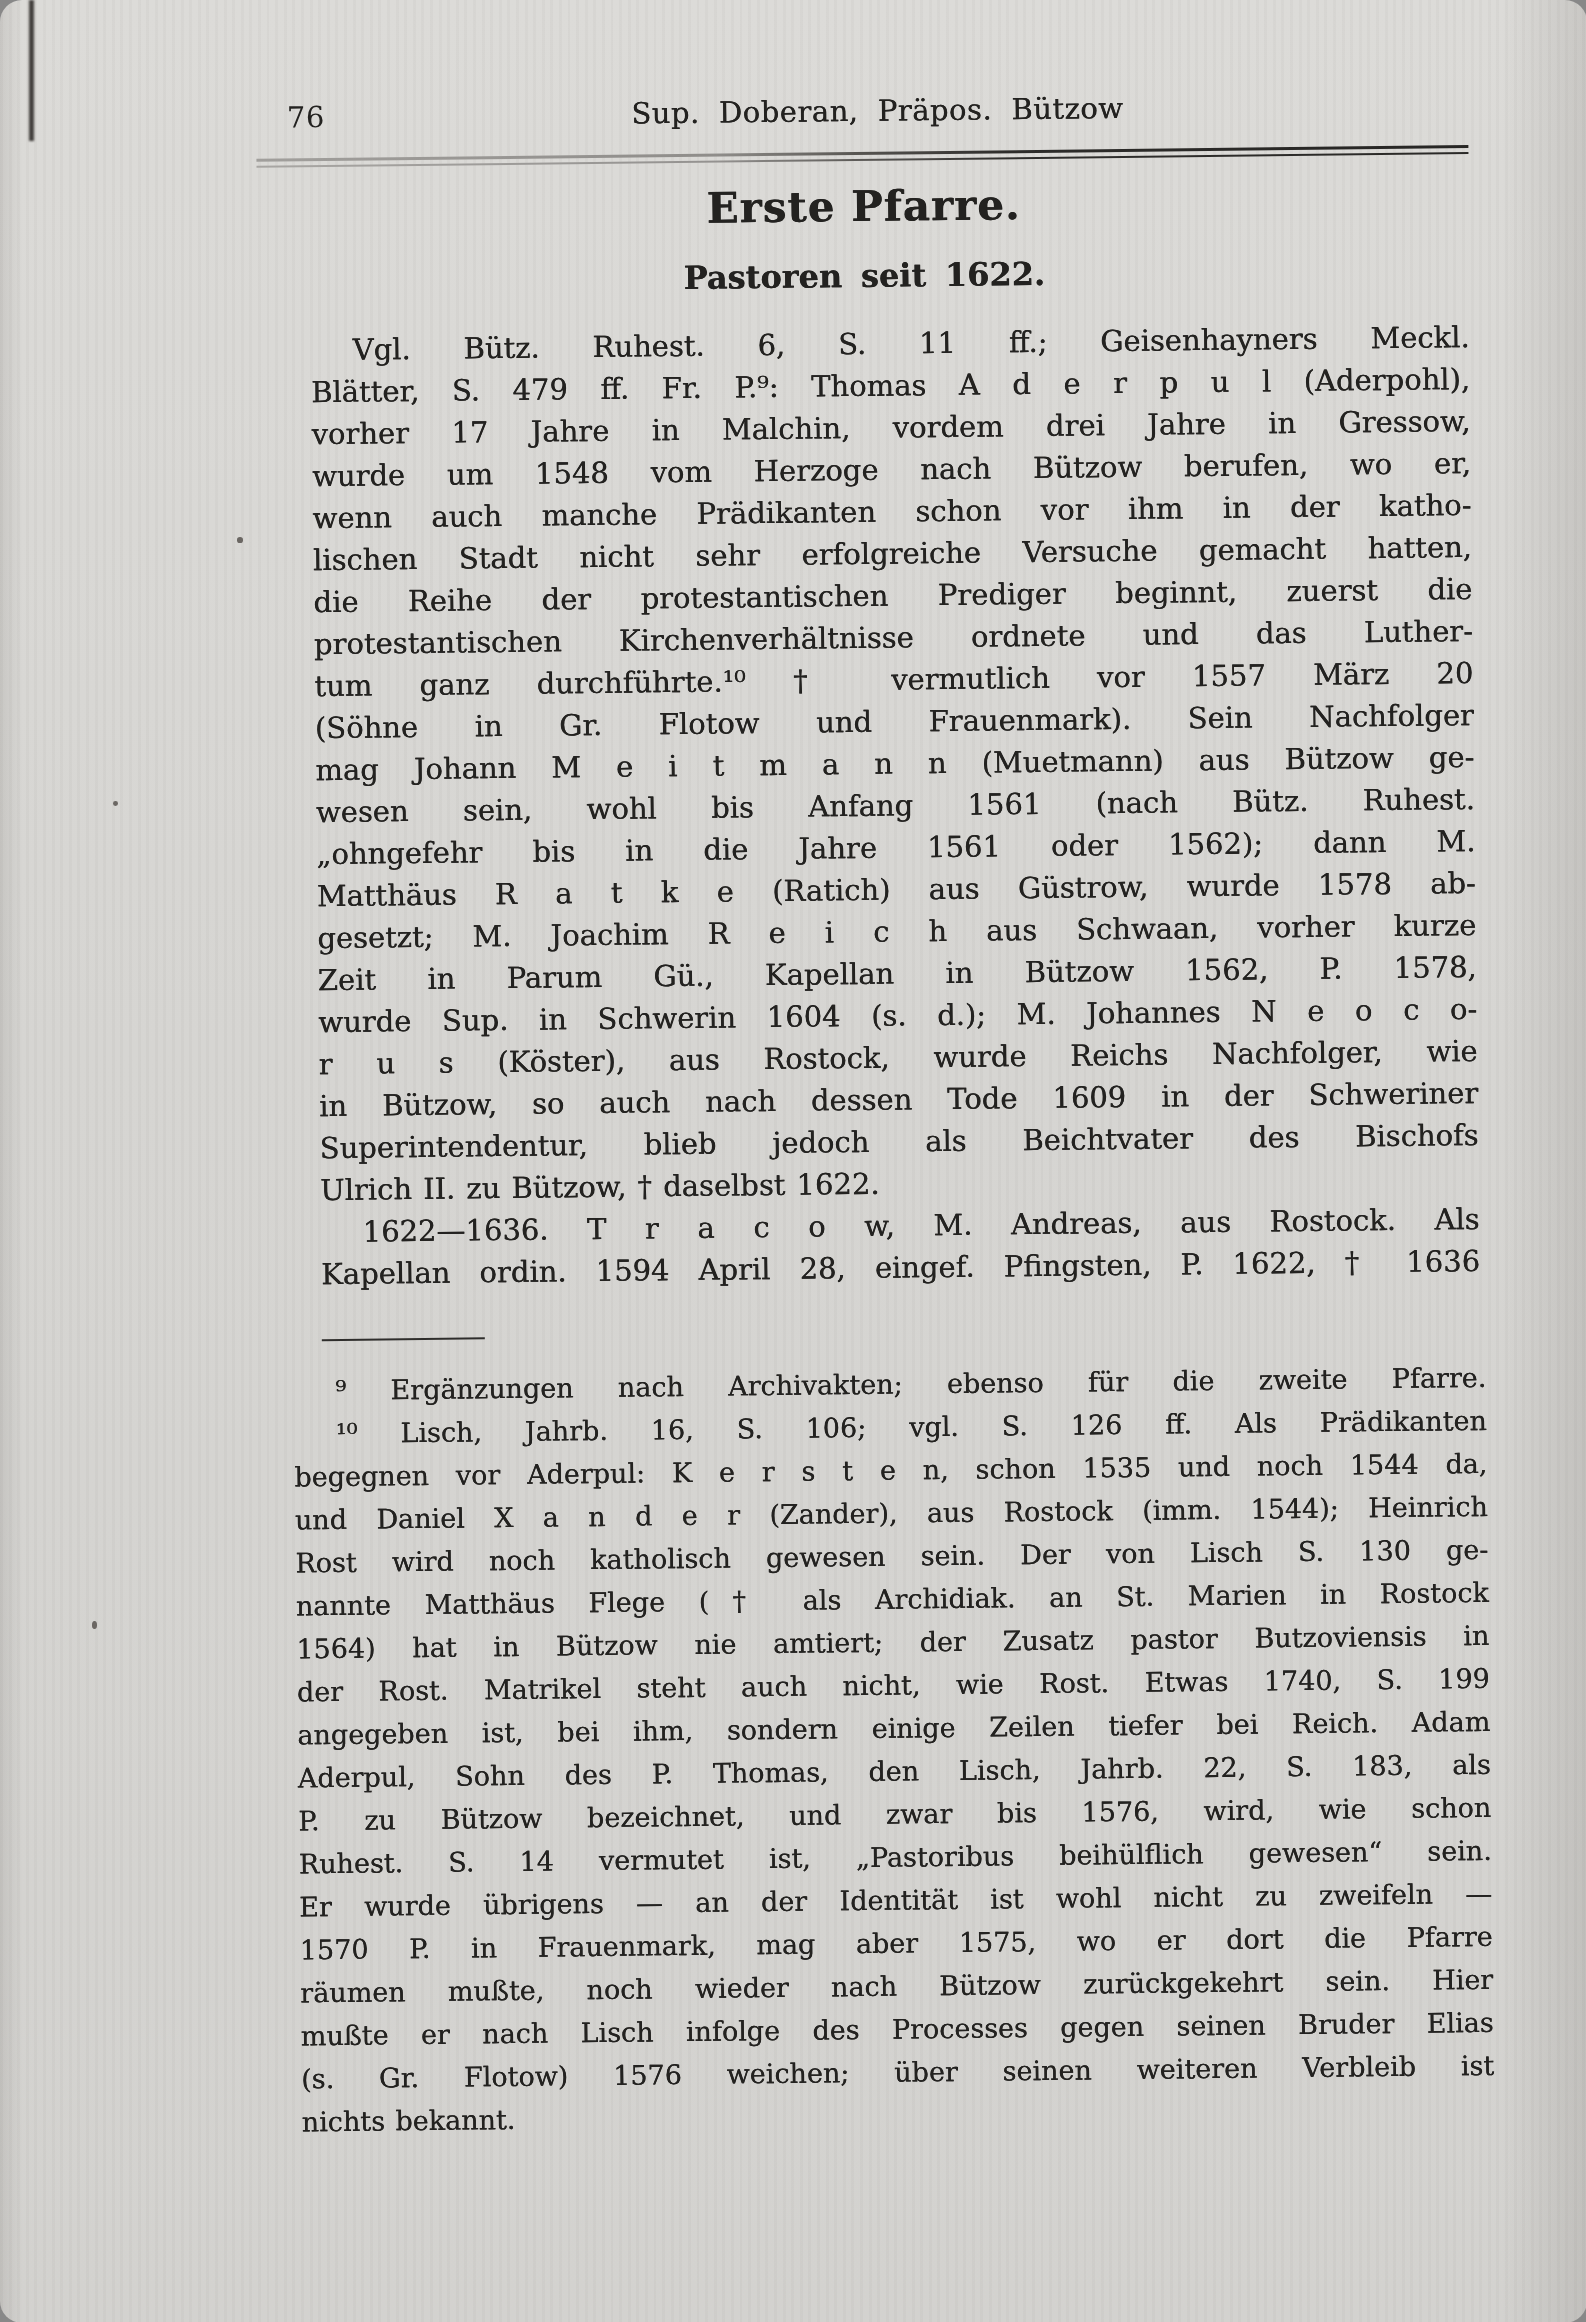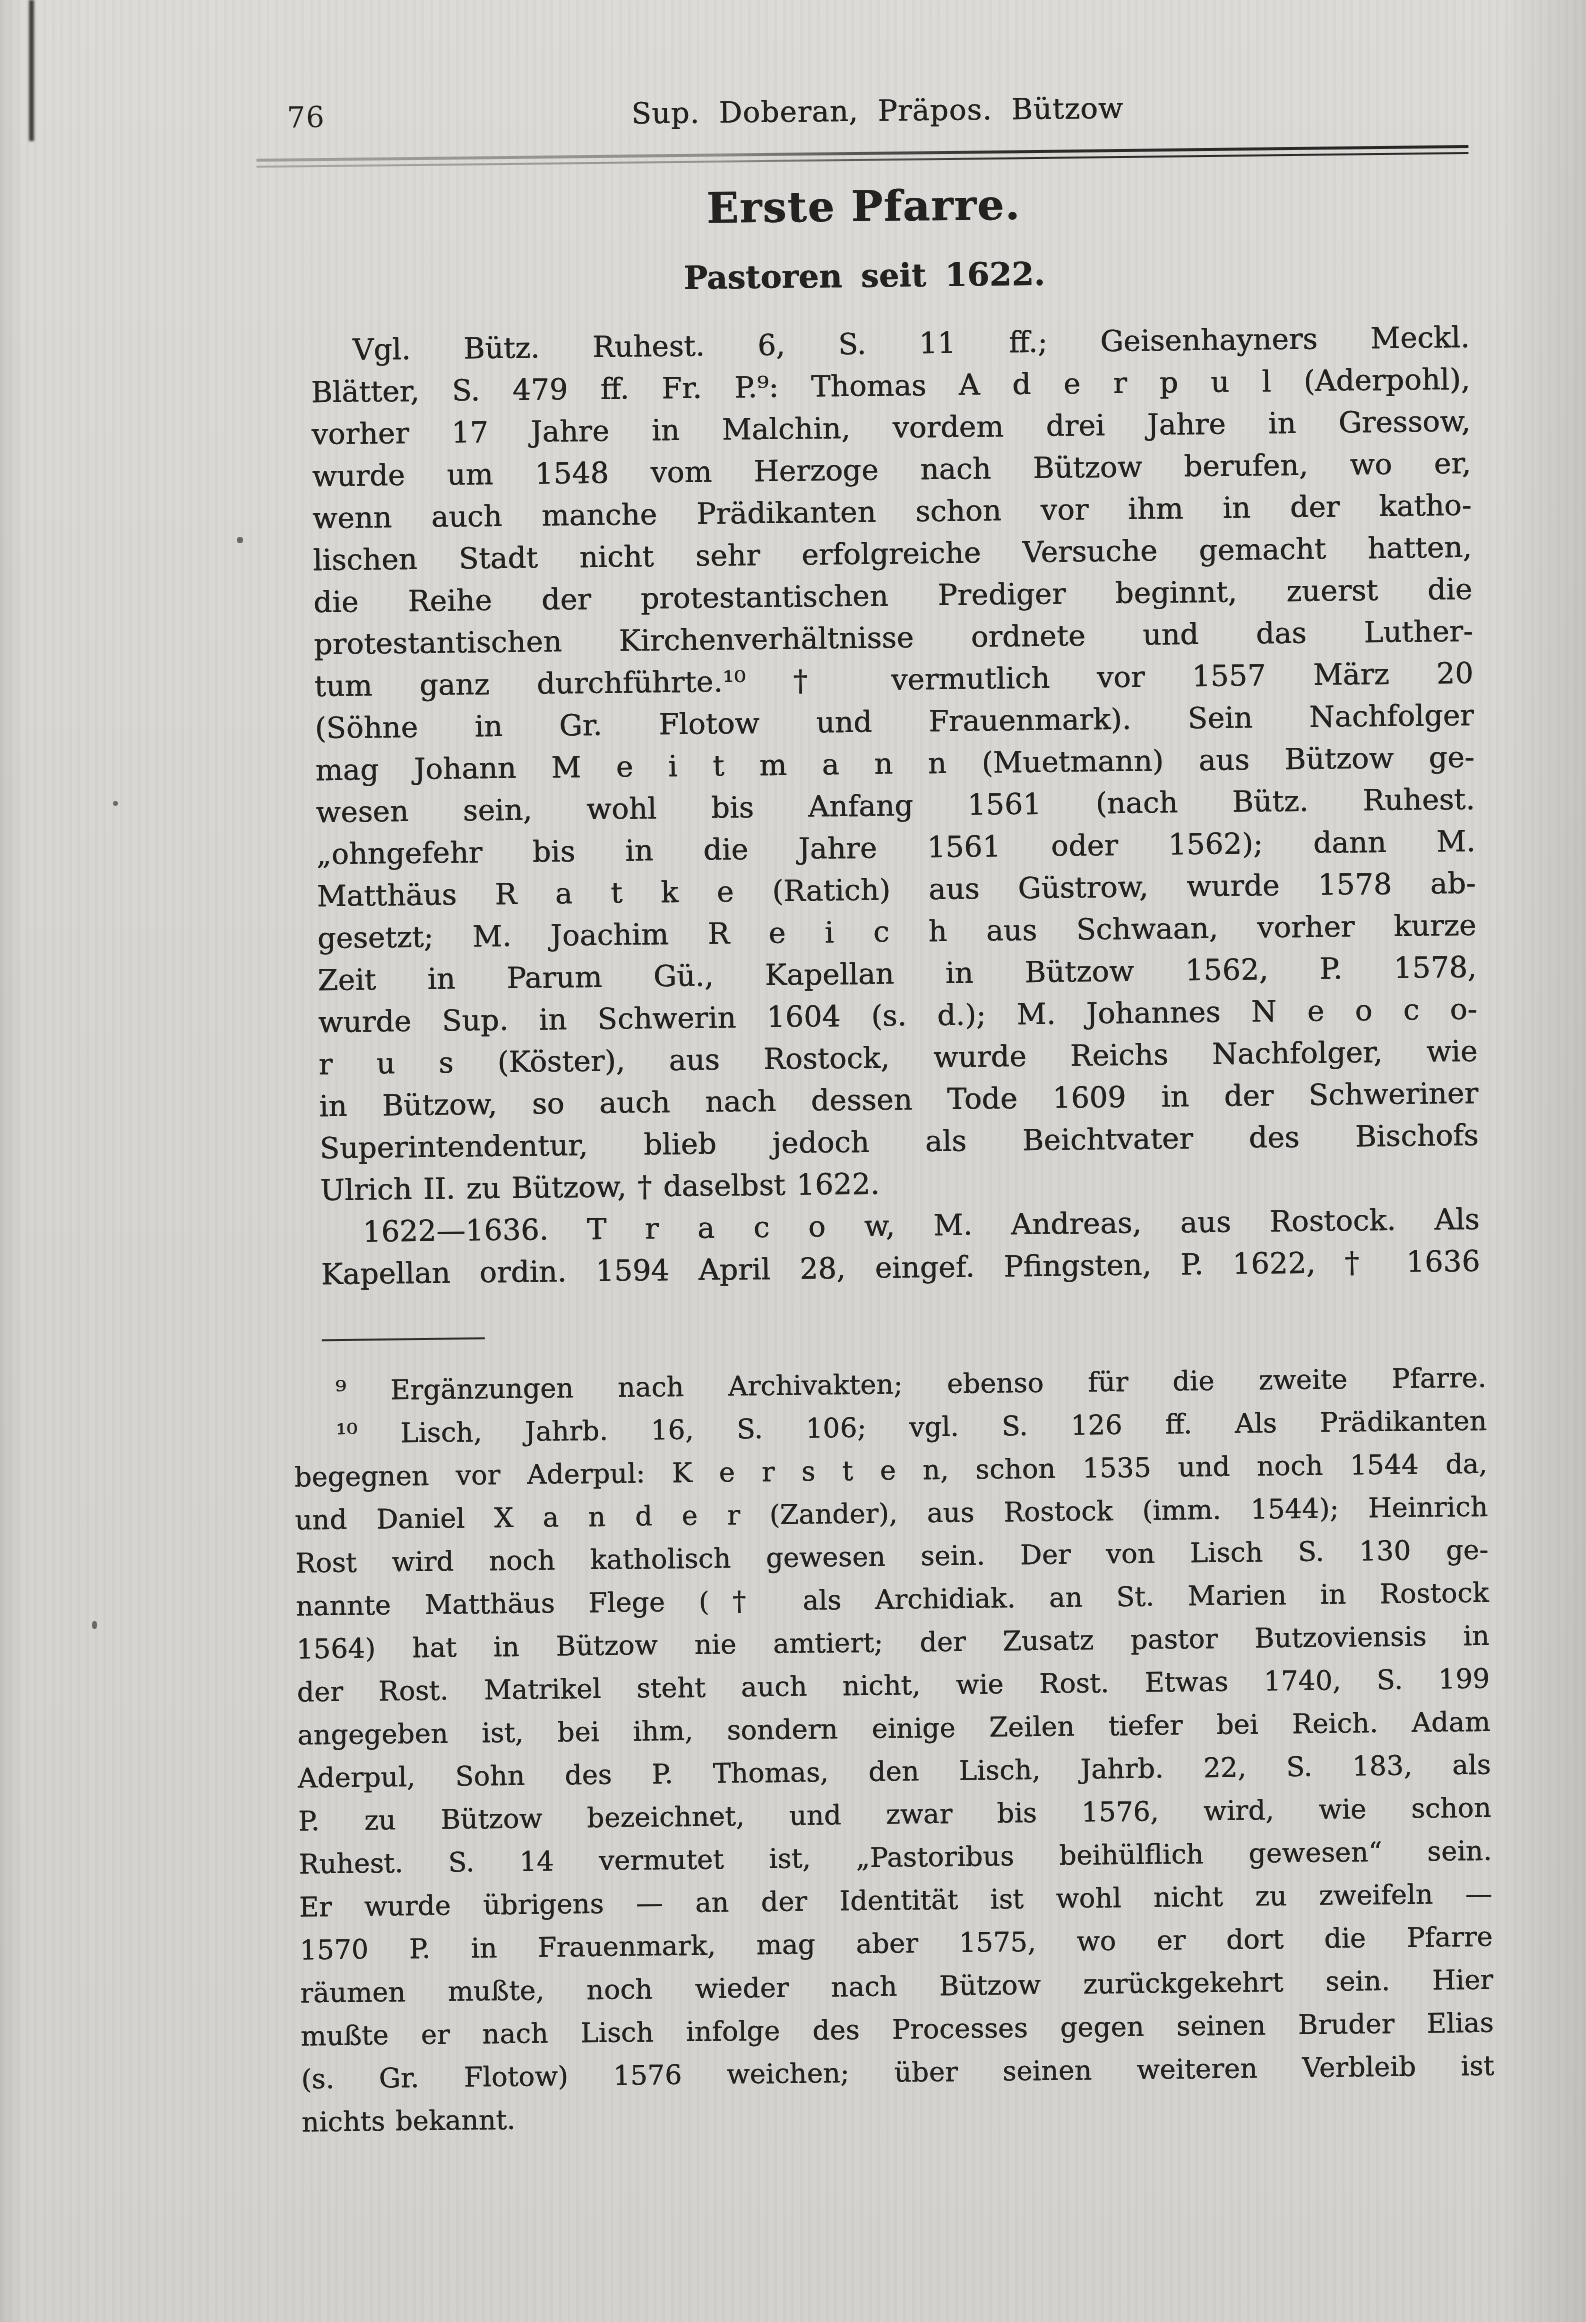--- a/index.html
+++ b/index.html
@@ -7,20 +7,21 @@
     position:relative;
     width:1587px;height:2323px;
     margin:0 auto;
     overflow:hidden;
     font-family:"DejaVu Serif", serif;
     color:#232220;
     background-color:#d7d6d3;
     background-image:
       repeating-linear-gradient(90deg, rgba(120,115,110,0.05) 0 2.9px, rgba(0,0,0,0) 2.9px 8.6px),
       linear-gradient(180deg,#dcdbd8 0%, #d6d5d2 45%, #d3d2cf 100%);
+    border-radius: 22px;
   }
   .gutter-shadow{position:absolute;top:0;right:0;width:86px;height:100%;
     background:linear-gradient(90deg, rgba(0,0,0,0) 0%, rgba(60,55,50,0.12) 100%);}
   .left-shadow{position:absolute;top:0;left:0;width:23px;height:100%;
     background:linear-gradient(90deg, rgba(60,55,50,0.10) 0%, rgba(0,0,0,0) 100%);}
   .edge-ink{position:absolute;left:29px;top:0;width:4.8px;height:141px;background:#45423f;filter:blur(1.1px);}
   .speck{position:absolute;background:#6b6763;border-radius:50%;filter:blur(0.5px);}
 
   .content{position:absolute;inset:0;transform:rotate(-0.65deg);transform-origin:1386px 115px;}
 

